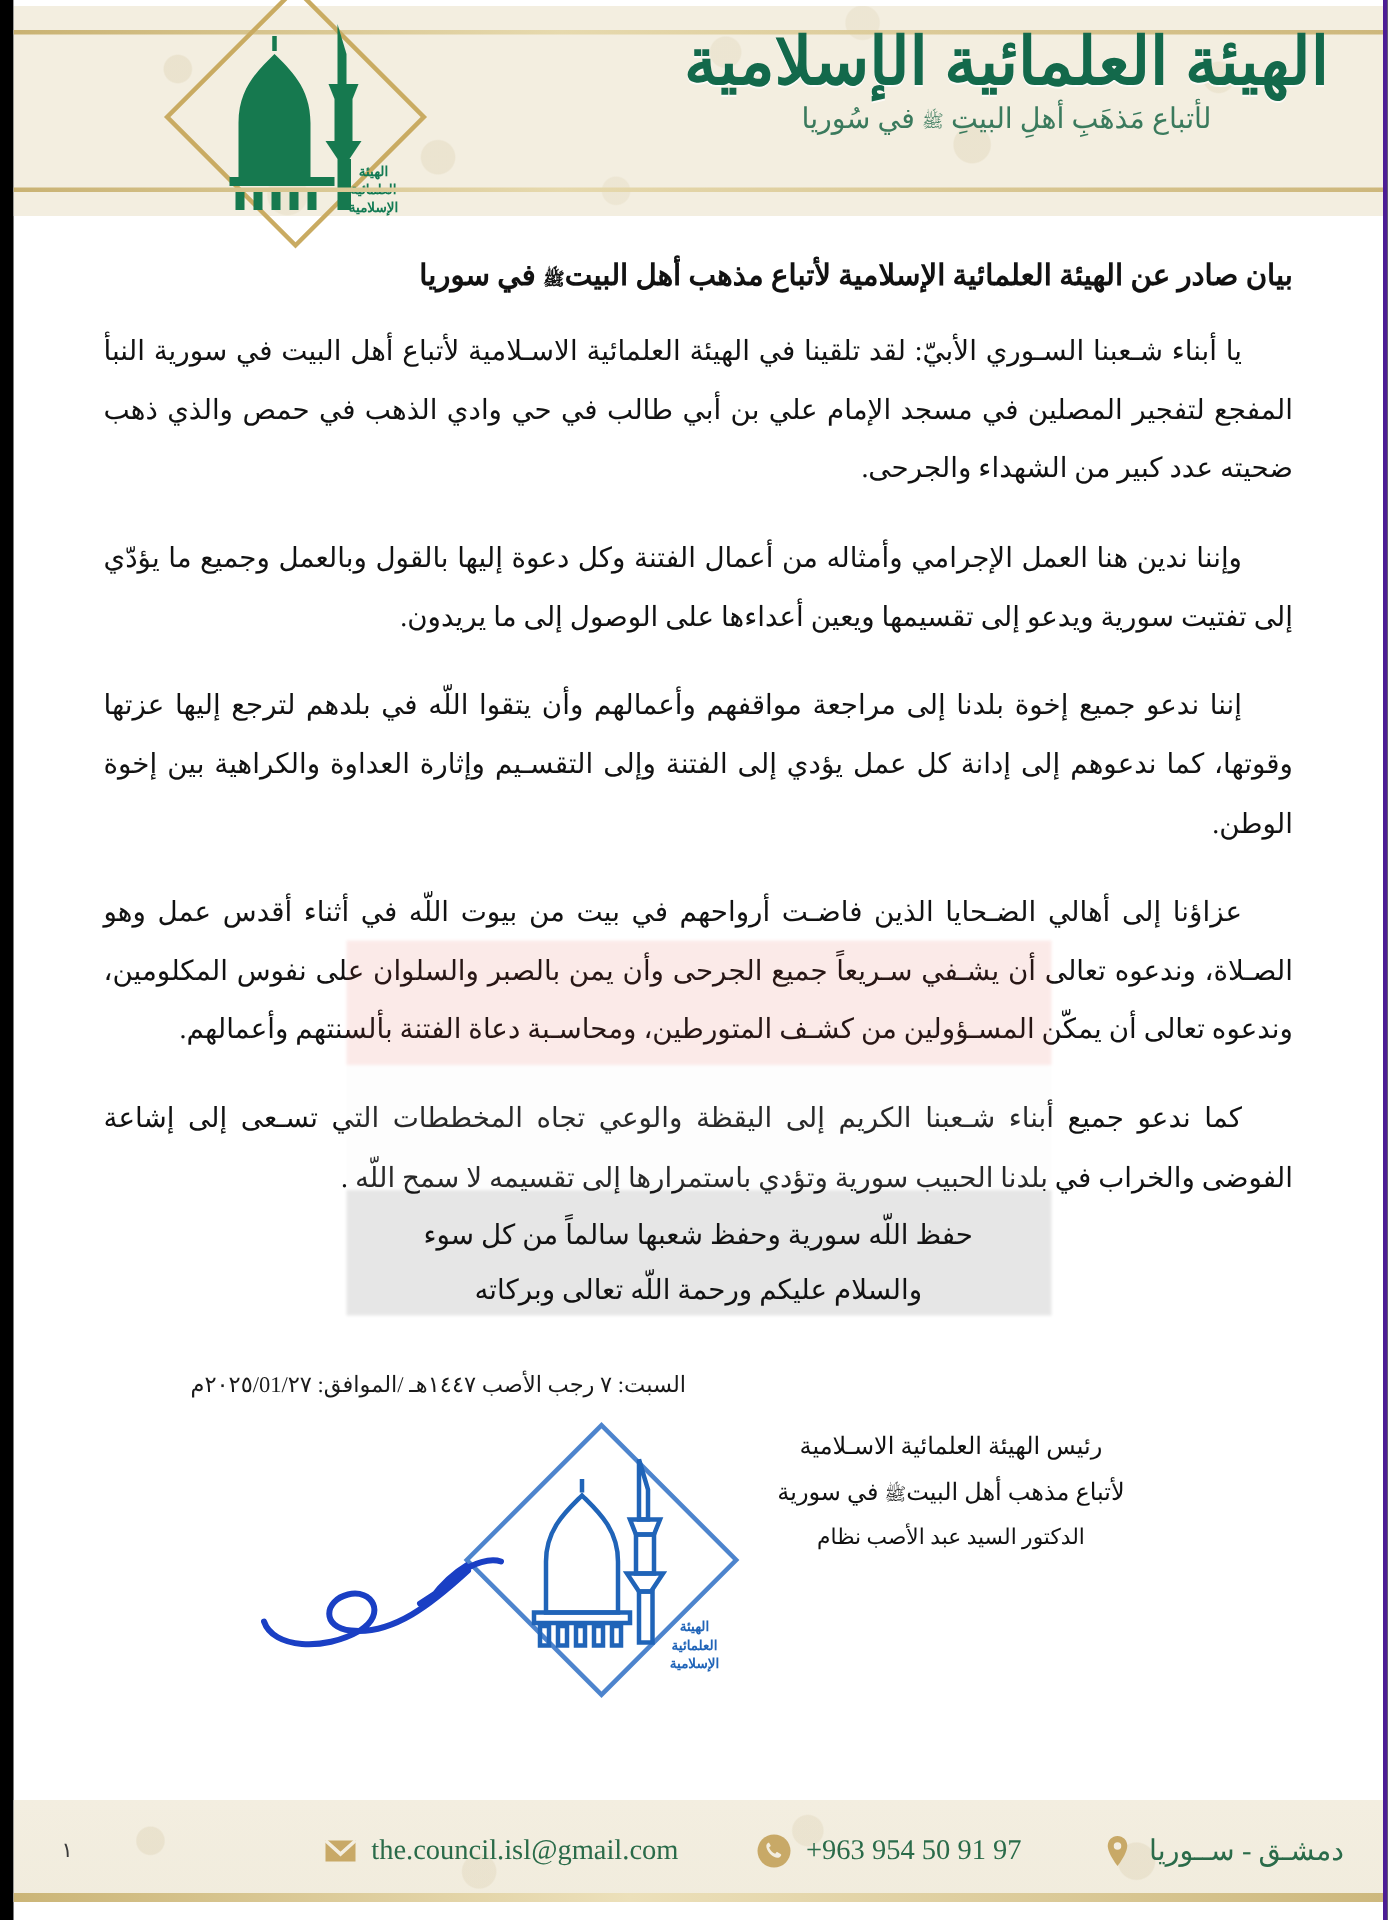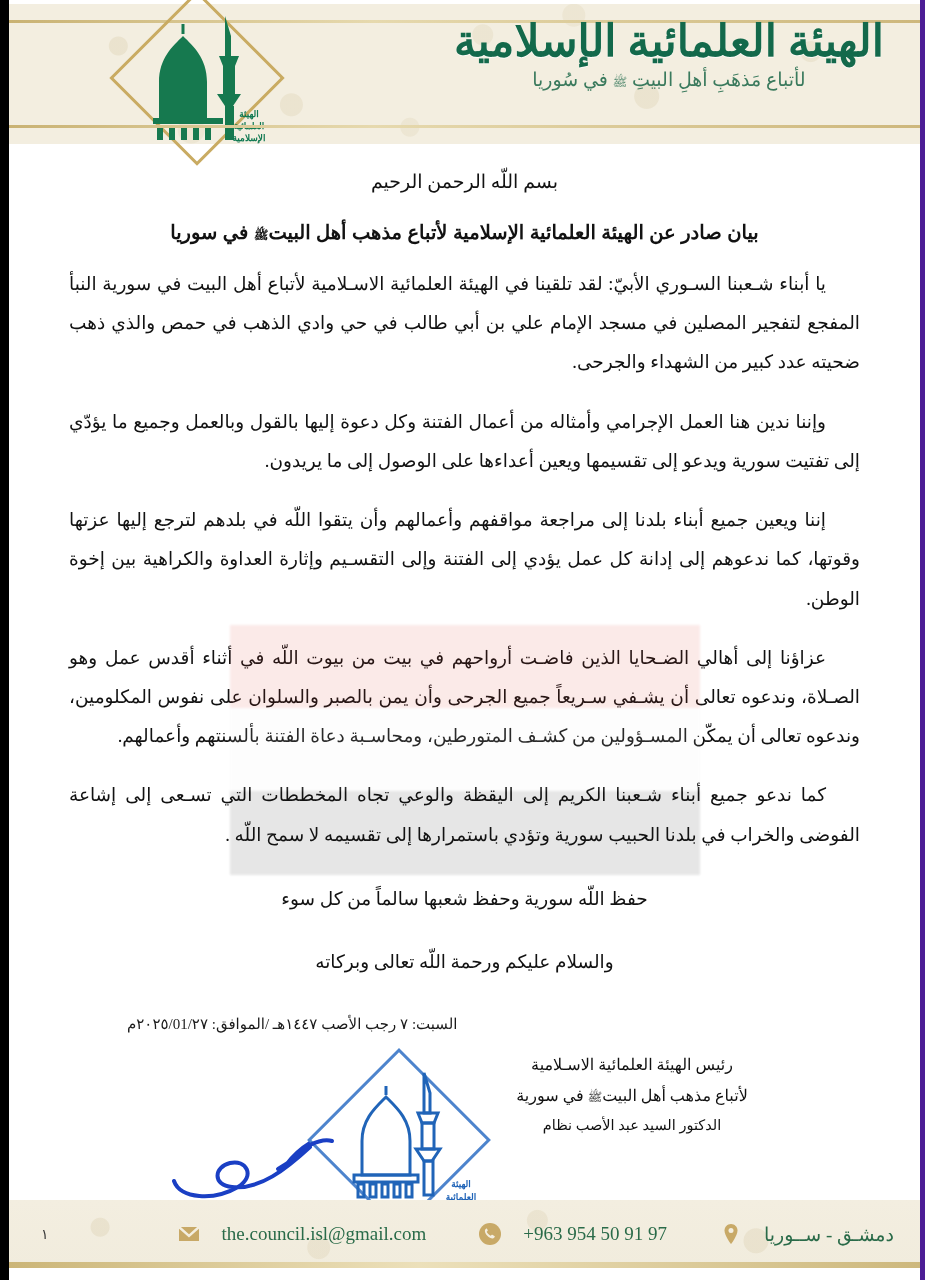--- a/index.html
+++ b/index.html
@@ -7,21 +7,21 @@
   body{
     font-family:"Liberation Serif","DejaVu Serif",serif;
   }
   #page{
     position:relative;
     width:925px;height:1280px;
     background:#ffffff;
     overflow:hidden;
     box-sizing:border-box;
     border-left:9px solid #000;
-    border-right:5px solid #4c1d95;
+    border-right:3px solid #4c1d95;
   }
 
   
   .header{
     position:relative;
     height:140px;
     background:
       radial-gradient(circle at 12% 30%, rgba(212,198,160,.28) 0 9px, transparent 10px),
       radial-gradient(circle at 31% 72%, rgba(212,198,160,.25) 0 11px, transparent 12px),
       radial-gradient(circle at 52% 22%, rgba(212,198,160,.22) 0 10px, transparent 11px),
@@ -110,22 +110,22 @@
     filter:blur(1px);
   }
 
   .basmala{
     text-align:center;
     font-size:19px;
     margin:26px 0 0;
     letter-spacing:0;
   }
   .headline{
-    text-align:center;
-    font-family:Liberation Sans, sans-serif;
+    text-align:right;
+    font-family:Liberation Serif, serif;
     font-weight:700;
     font-size:19.5px;
     margin:28px 0 12px;
     white-space:nowrap;
   }
   .headline .pbuh{font-size:12px;}
 
   p.para{
     font-size:18.5px;
     line-height:2.12;
@@ -134,21 +134,21 @@
     margin:20px 0 0;
     text-indent:34px;
   }
   p.para.last-right{text-align-last:right;}
   p.center{
     text-align:center;
     text-align-last:center;
     text-indent:0;
     font-size:18.5px;
     line-height:2.0;
-    margin:26px 0 0;
+    margin:0 0 0;
   }
   .pbuh{font-size:12px;}
 
   .dateline{
     margin:34px 0 0;
     text-align:left;
     padding-left:58px;
     font-size:15px;
     color:#1a1a1a;
   }
@@ -207,21 +207,21 @@
     align-items:center;
     direction:rtl;
     padding:0 26px;
     box-sizing:border-box;
     gap:0;
   }
   .footer:after{
     content:"";position:absolute;left:0;right:0;bottom:0;height:6px;
     background:linear-gradient(90deg,#cbb577,#ece0ba 45%,#cdb87d);
   }
-  .fitem{display:flex;align-items:center;gap:21px;color:#2a6b49;font-size:19px;white-space:nowrap;}
+  .fitem{display:flex;align-items:center;gap:9px;color:#2a6b49;font-size:19px;white-space:nowrap;}
   .fitem.ltr{direction:ltr;font-family:"Liberation Serif",serif;}
   .fsep{flex:1;}
   .pagenum{
     color:#3a3a3a;font-size:14px;margin-right:auto;padding-left:6px;
   }
   .ficon{width:24px;height:24px;flex:none;display:block;}
 </style>
 </head>
 <body>
 
@@ -266,29 +266,28 @@
       </div>
     </div>
   </div>
 
   <div class="sheet">
 
     <div class="watermark">
       <div class="wm-flag"></div>
     </div>
 
-    <div class="basmala">بسم اللّه الرحمن الرحيم</div>
 
     <div class="headline">
       <span>بيان صادر عن الهيئة العلمائية الإسلامية لأتباع مذهب أهل البيت</span><span class="pbuh">ﷺ</span>&nbsp;<span>في سوريا</span>
     </div>
 
     <p class="para last-right">يا أبناء شـعبنا السـوري الأبيّ: لقد تلقينا في الهيئة العلمائية الاسـلامية لأتباع أهل البيت في سورية النبأ المفجع لتفجير المصلين في مسجد الإمام علي بن أبي طالب في حي وادي الذهب في حمص والذي ذهب ضحيته عدد كبير من الشهداء والجرحى.</p>
     <p class="para last-right">وإننا ندين هنا العمل الإجرامي وأمثاله من أعمال الفتنة وكل دعوة إليها بالقول وبالعمل وجميع ما يؤدّي إلى تفتيت سورية ويدعو إلى تقسيمها ويعين أعداءها على الوصول إلى ما يريدون.</p>
-    <p class="para last-right">إننا ويعين جميع أبناء بلدنا إلى مراجعة مواقفهم وأعمالهم وأن يتقوا اللّه في بلدهم لترجع إليها عزتها وقوتها، كما ندعوهم إلى إدانة كل عمل يؤدي إلى الفتنة وإلى التقسـيم وإثارة العداوة والكراهية بين إخوة الوطن.</p>
+    <p class="para last-right">إننا ندعو جميع إخوة بلدنا إلى مراجعة مواقفهم وأعمالهم وأن يتقوا اللّه في بلدهم لترجع إليها عزتها وقوتها، كما ندعوهم إلى إدانة كل عمل يؤدي إلى الفتنة وإلى التقسـيم وإثارة العداوة والكراهية بين إخوة الوطن.</p>
     <p class="para last-right">عزاؤنا إلى أهالي الضـحايا الذين فاضـت أرواحهم في بيت من بيوت اللّه في أثناء أقدس عمل وهو الصـلاة، وندعوه تعالى أن يشـفي سـريعاً جميع الجرحى وأن يمن بالصبر والسلوان على نفوس المكلومين، وندعوه تعالى أن يمكّن المسـؤولين من كشـف المتورطين، ومحاسـبة دعاة الفتنة بألسنتهم وأعمالهم.</p>
     <p class="para last-right">كما ندعو جميع أبناء شـعبنا الكريم إلى اليقظة والوعي تجاه المخططات التي تسـعى إلى إشاعة الفوضى والخراب في بلدنا الحبيب سورية وتؤدي باستمرارها إلى تقسيمه لا سمح اللّه .</p>
 
     <p class="center">حفظ اللّه سورية وحفظ شعبها سالماً من كل سوء</p>
     <p class="center">والسلام عليكم ورحمة اللّه تعالى وبركاته</p>
 
     <div class="dateline">السبت: ٧ رجب الأصب ١٤٤٧هـ /الموافق: ٢٠٢٥/01/٢٧م</div>
 
     <div class="sigzone">
 

